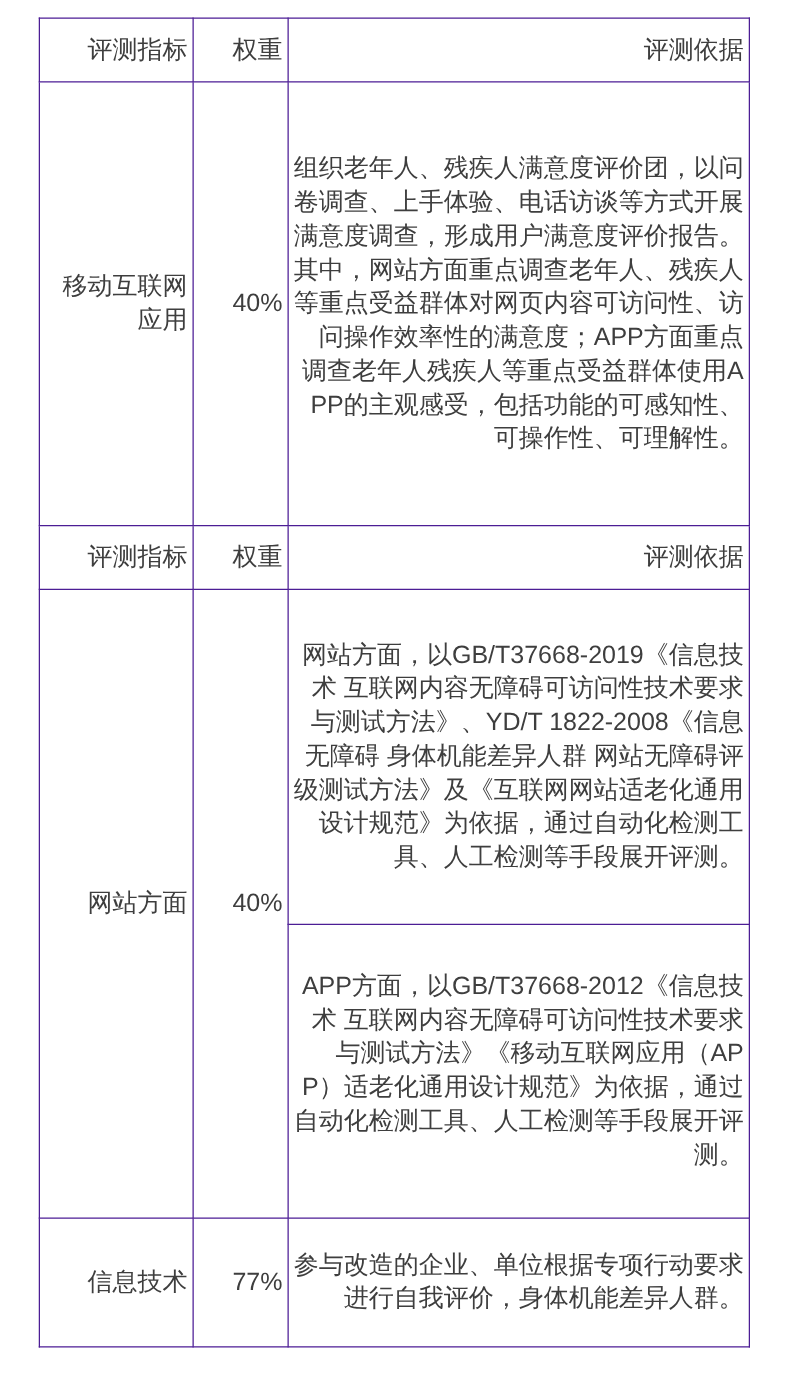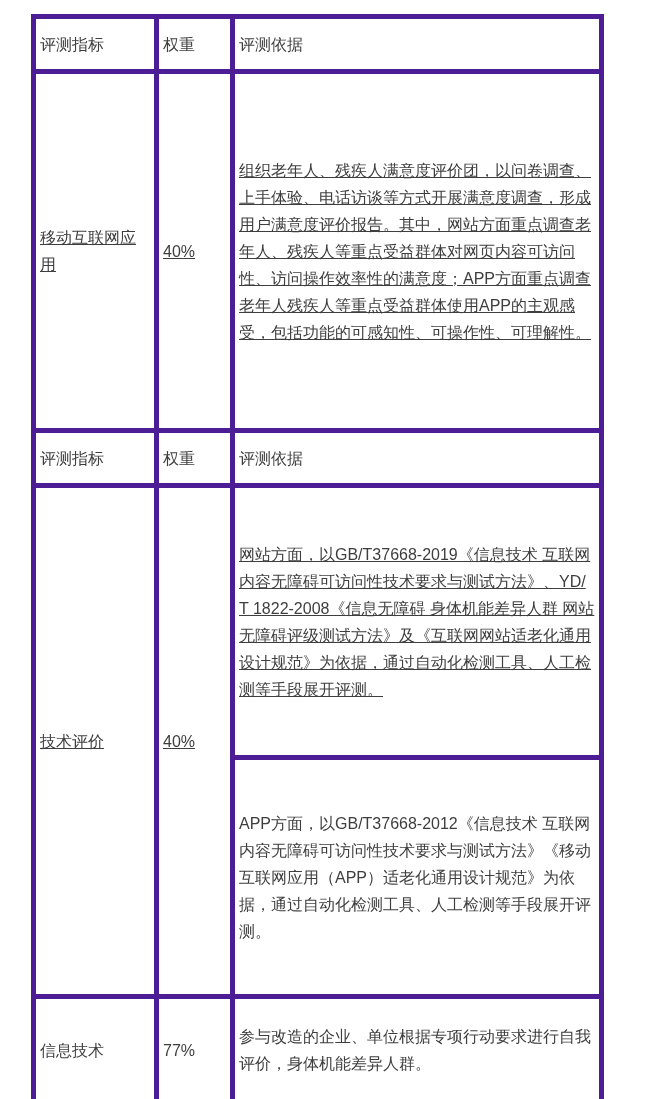--- a/index.html
+++ b/index.html
@@ -15,51 +15,49 @@
   }
   table.eval-table {
     position: absolute;
     left: 31px;
     top: 14px;
     width: 568px;
     border-collapse: collapse;
     table-layout: fixed;
   }
   table.eval-table td {
-    border: 5px solid #4c1d95;
+    border: 1px solid #4c1d95;
     color: #3e3e3e;
-    font-size: 16px;
+    font-size: 20px;
     line-height: 27px;
     padding: 0 4px 0 4px;
     vertical-align: middle;
-    text-align: left;
+    text-align: right;
     overflow: hidden;
     word-break: break-all;
   }
   
   td.col-indicator {
     padding-right: 30px;
   }
   tr.row-header td {
     height: 50px;
   }
   tr.row-header2 td {
     height: 50px;
   }
   tr.row-user td {
     height: 354px;
-    text-decoration: underline;
   }
   td.basis-top {
     vertical-align: top;
     padding-top: 9px;
   }
   tr.row-tech-a td {
     height: 267px;
-    text-decoration: underline;
   }
   tr.row-tech-b td {
     height: 234px;
   }
   tr.row-self td {
     height: 102px;
   }
 </style>
 </head>
 <body>
@@ -84,21 +82,21 @@
     <td class="basis-top">组织老年人、残疾人满意度评价团，以问卷调查、上手体验、电话访谈等方式开展满意度调查，形成用户满意度评价报告。其中，网站方面重点调查老年人、残疾人等重点受益群体对网页内容可访问性、访问操作效率性的满意度；APP方面重点调查老年人残疾人等重点受益群体使用APP的主观感受，包括功能的可感知性、可操作性、可理解性。</td>
   </tr>
 
   <tr class="row-header2">
     <td class="col-indicator">评测指标</td>
     <td>权重</td>
     <td>评测依据</td>
   </tr>
 
   <tr class="row-tech-a">
-    <td class="col-indicator" rowspan="2">技术评价</td>
+    <td class="col-indicator" rowspan="2">网站方面</td>
     <td rowspan="2">40%</td>
     <td>网站方面，以GB/T37668-2019《信息技术 互联网内容无障碍可访问性技术要求与测试方法》、YD/T 1822-2008《信息无障碍 身体机能差异人群 网站无障碍评级测试方法》及《互联网网站适老化通用设计规范》为依据，通过自动化检测工具、人工检测等手段展开评测。</td>
   </tr>
 
   <tr class="row-tech-b">
     <td>APP方面，以GB/T37668-2012《信息技术 互联网内容无障碍可访问性技术要求与测试方法》《移动互联网应用（APP）适老化通用设计规范》为依据，通过自动化检测工具、人工检测等手段展开评测。</td>
   </tr>
 
   <tr class="row-self">
     <td class="col-indicator">信息技术</td>

